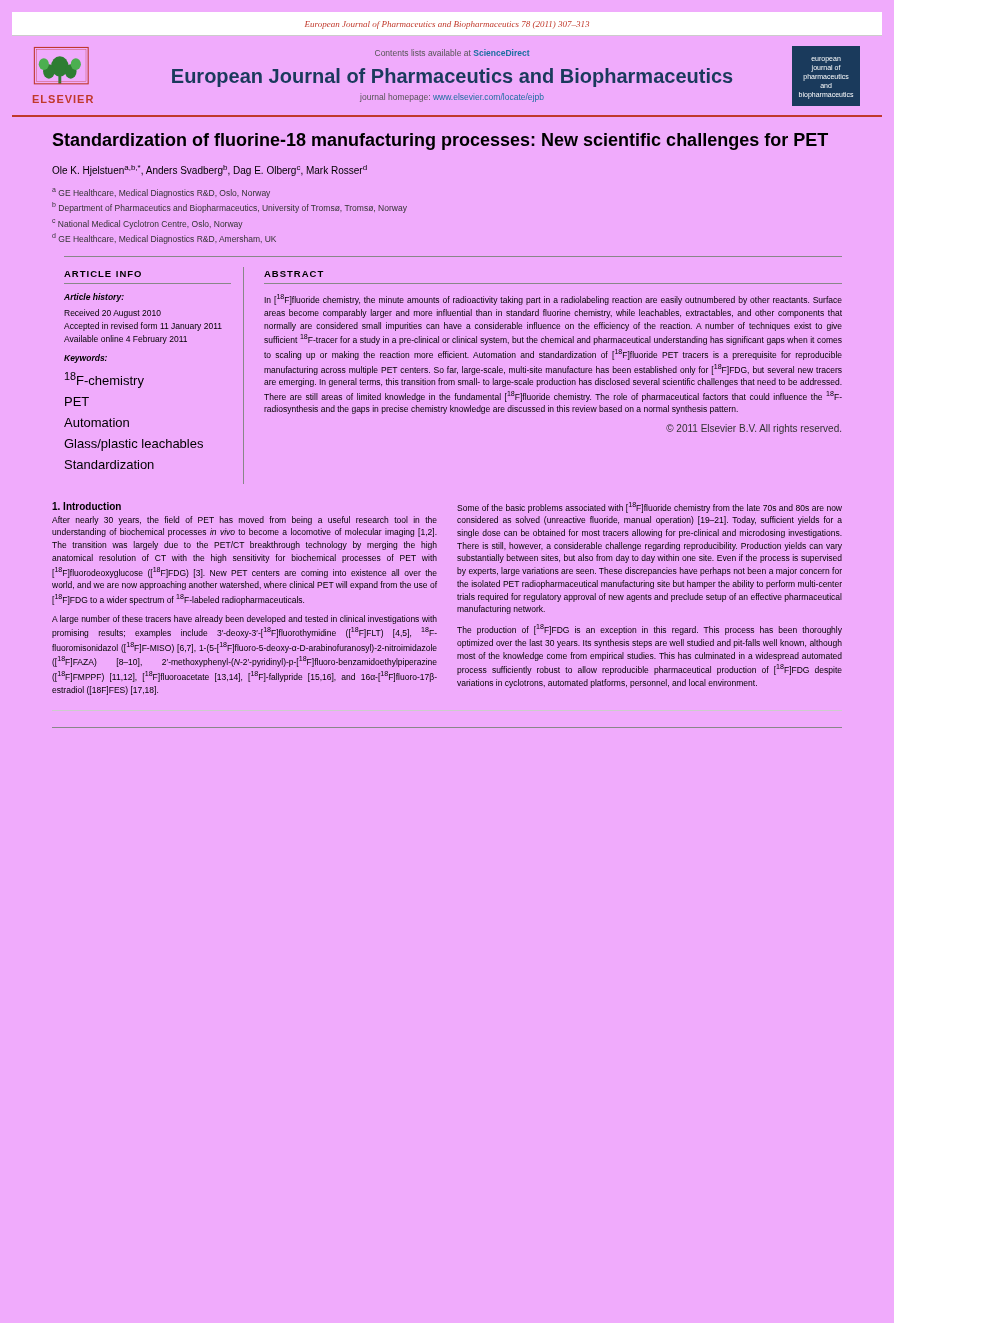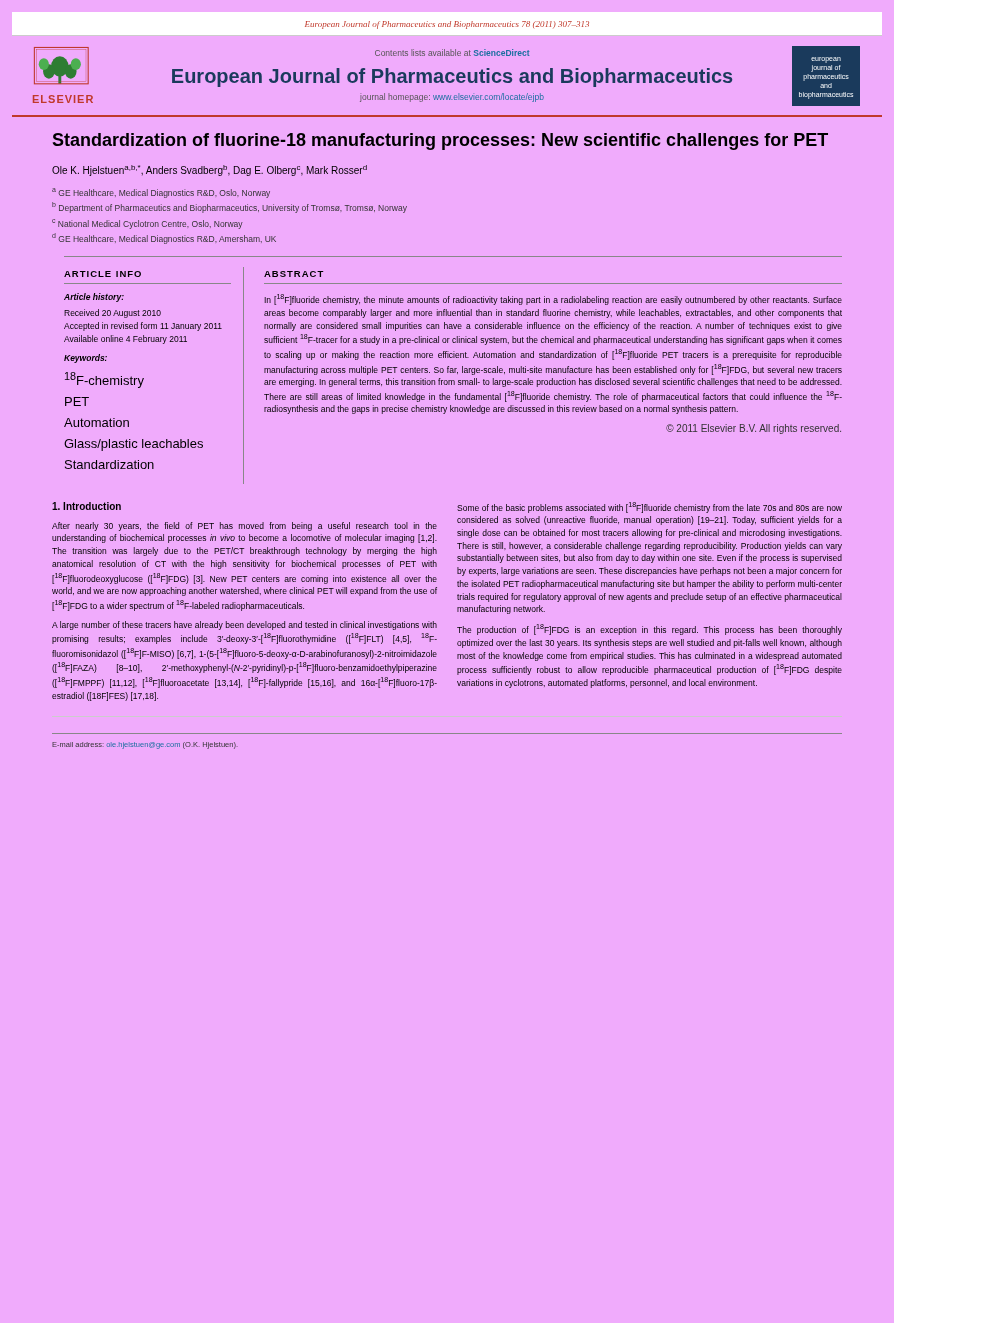--- a/index.html
+++ b/index.html
@@ -227,21 +227,20 @@
       font-family: Arial, sans-serif;
     }
     .body-col {
       flex: 1;
       text-align: justify;
     }
     .section-heading {
       font-size: 10px;
       font-weight: bold;
       color: #000;
-      margin-bottom: 6px;
       font-family: Arial, sans-serif;
     }
     .body-paragraph {
       font-size: 8.5px;
       line-height: 1.5;
       margin-bottom: 6px;
       text-align: justify;
     }
     .italic { font-style: italic; }
     
@@ -375,19 +374,16 @@
         </div>
 
         <div class="body-paragraph">
           The production of [<sup>18</sup>F]FDG is an exception in this regard. This process has been thoroughly optimized over the last 30 years. Its synthesis steps are well studied and pit-falls well known, although most of the knowledge come from empirical studies. This has culminated in a widespread automated process sufficiently robust to allow reproducible pharmaceutical production of [<sup>18</sup>F]FDG despite variations in cyclotrons, automated platforms, personnel, and local environment.
         </div>
       </div>
     </div>
 
     <hr class="divider-line">
     <div class="article-footer">
-      <div class="footnote-line">
-        <span>E-mail address: </span><span class="blue-text">ole.hjelstuen@ge.com</span><span> (O.K. Hjelstuen).</span>
-      </div>
     </div>
 
   </div>
 </div>
 
 </body></html>

